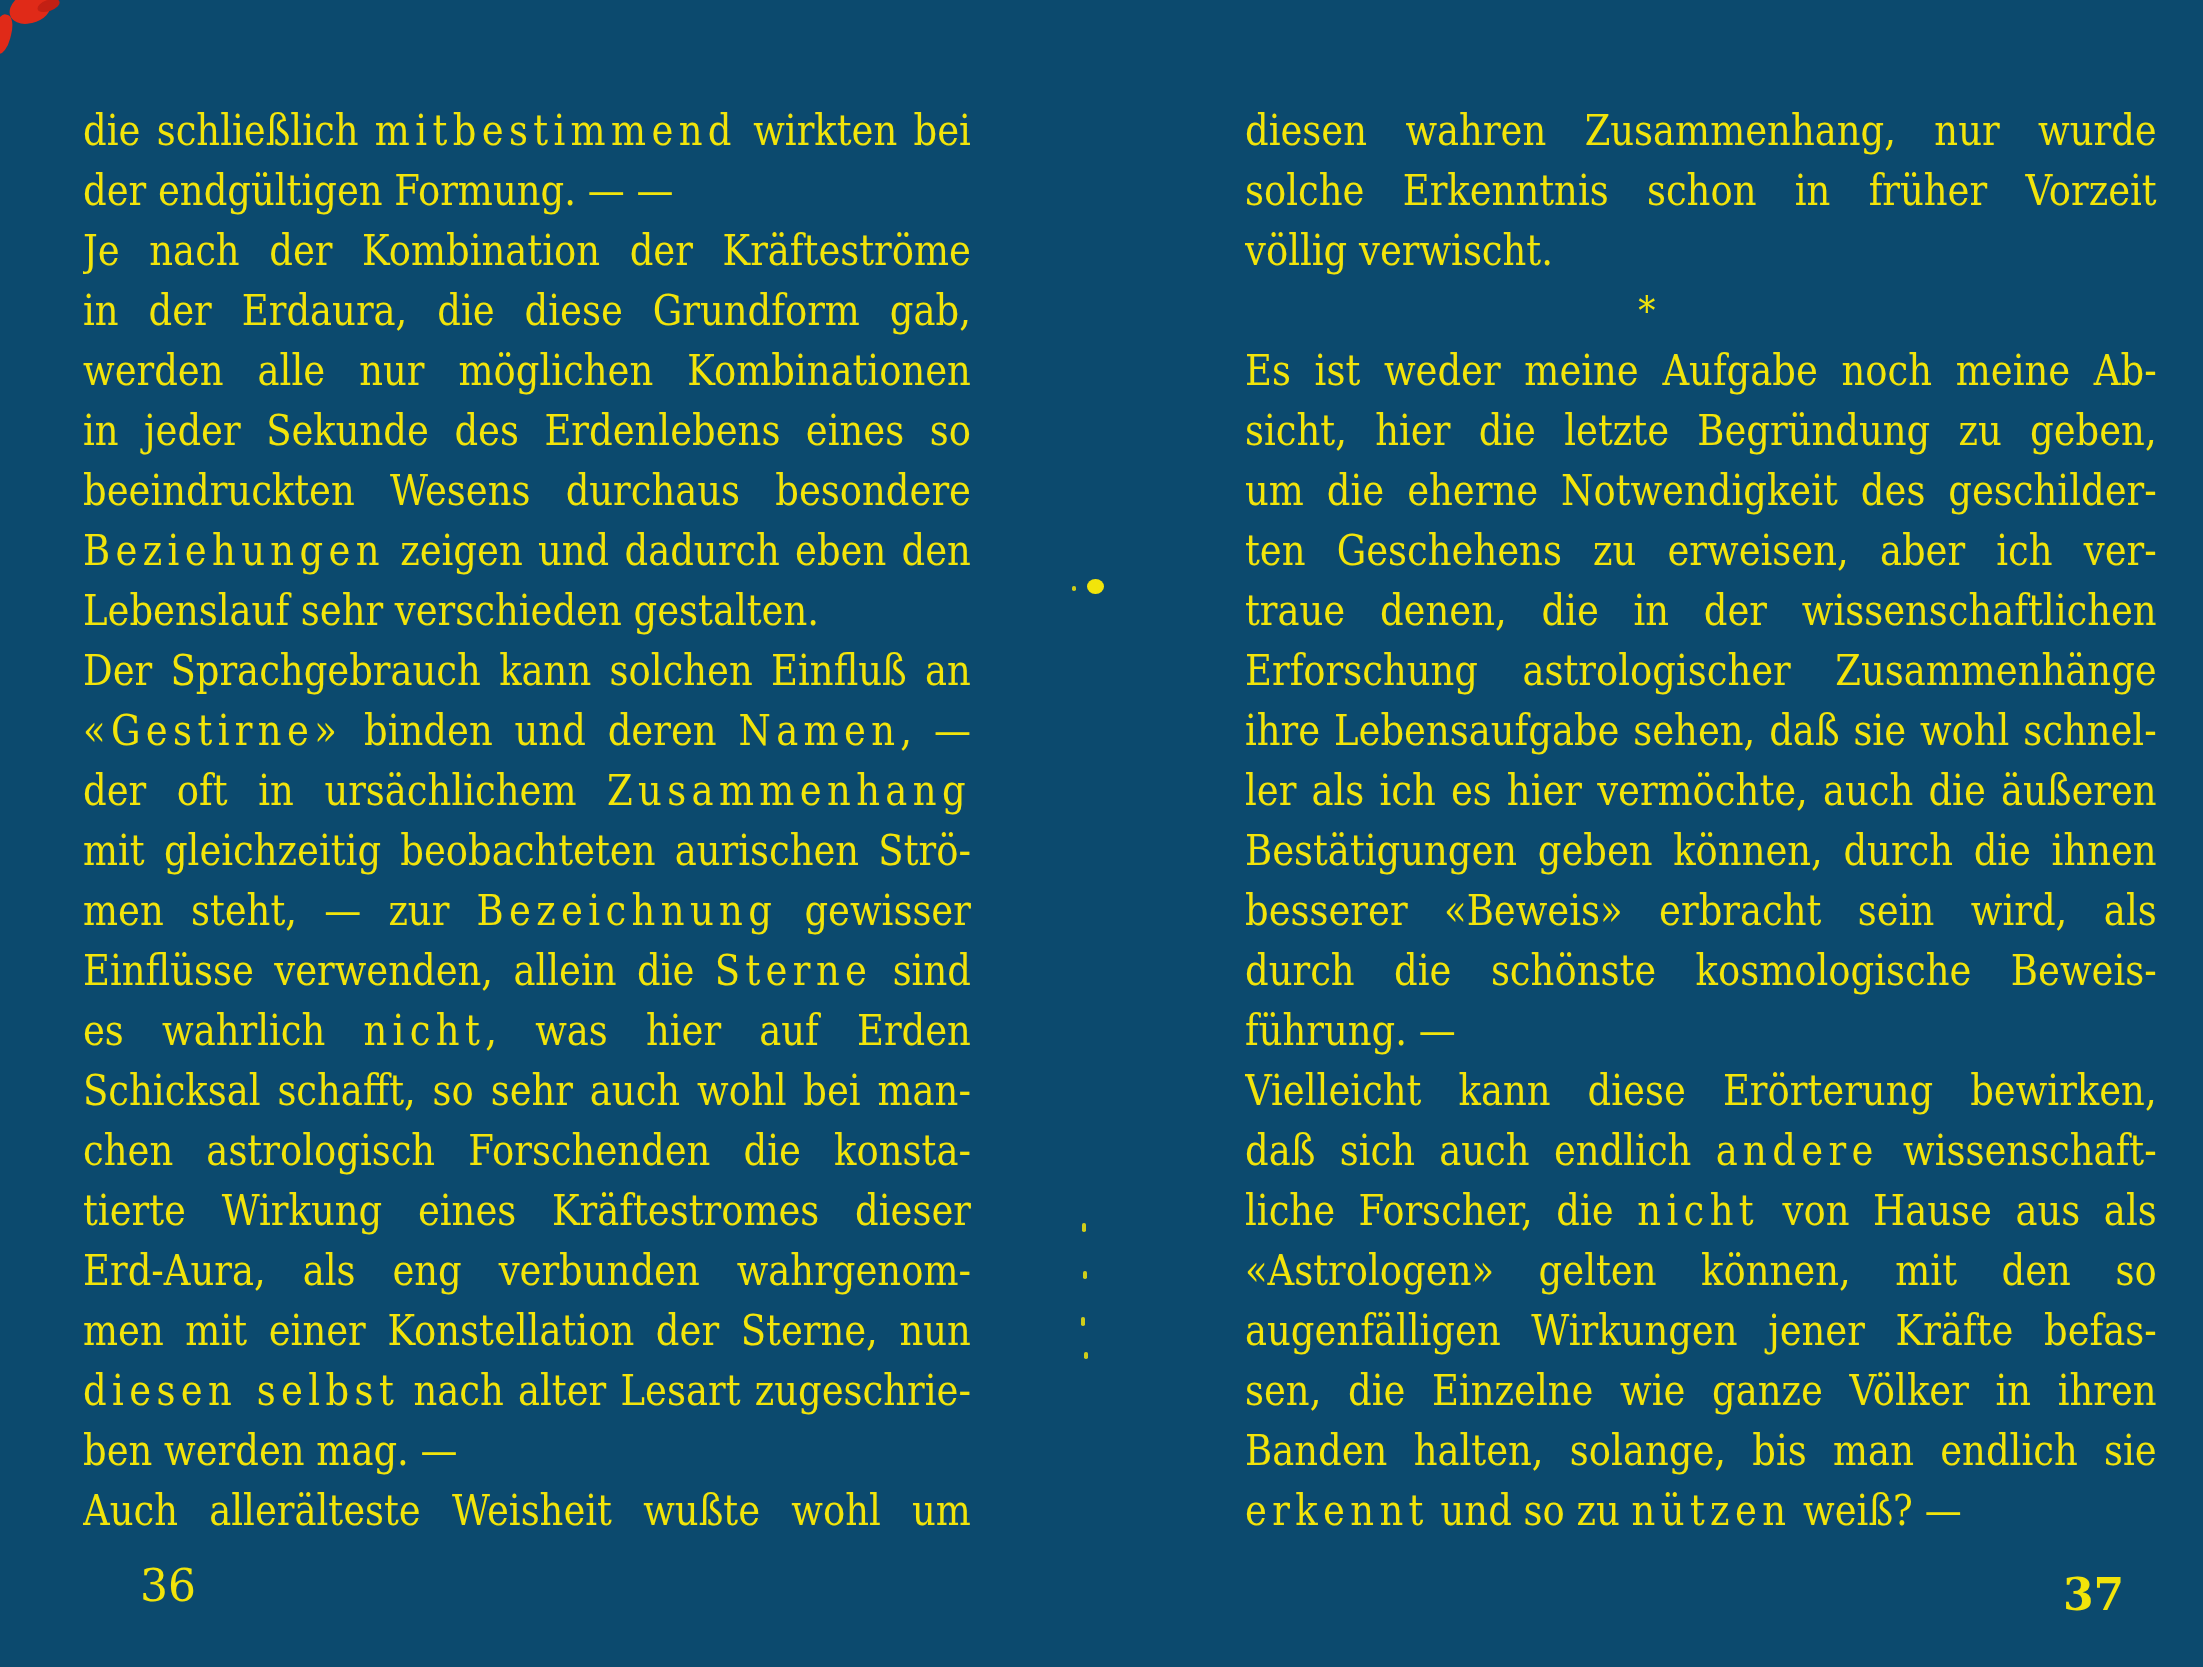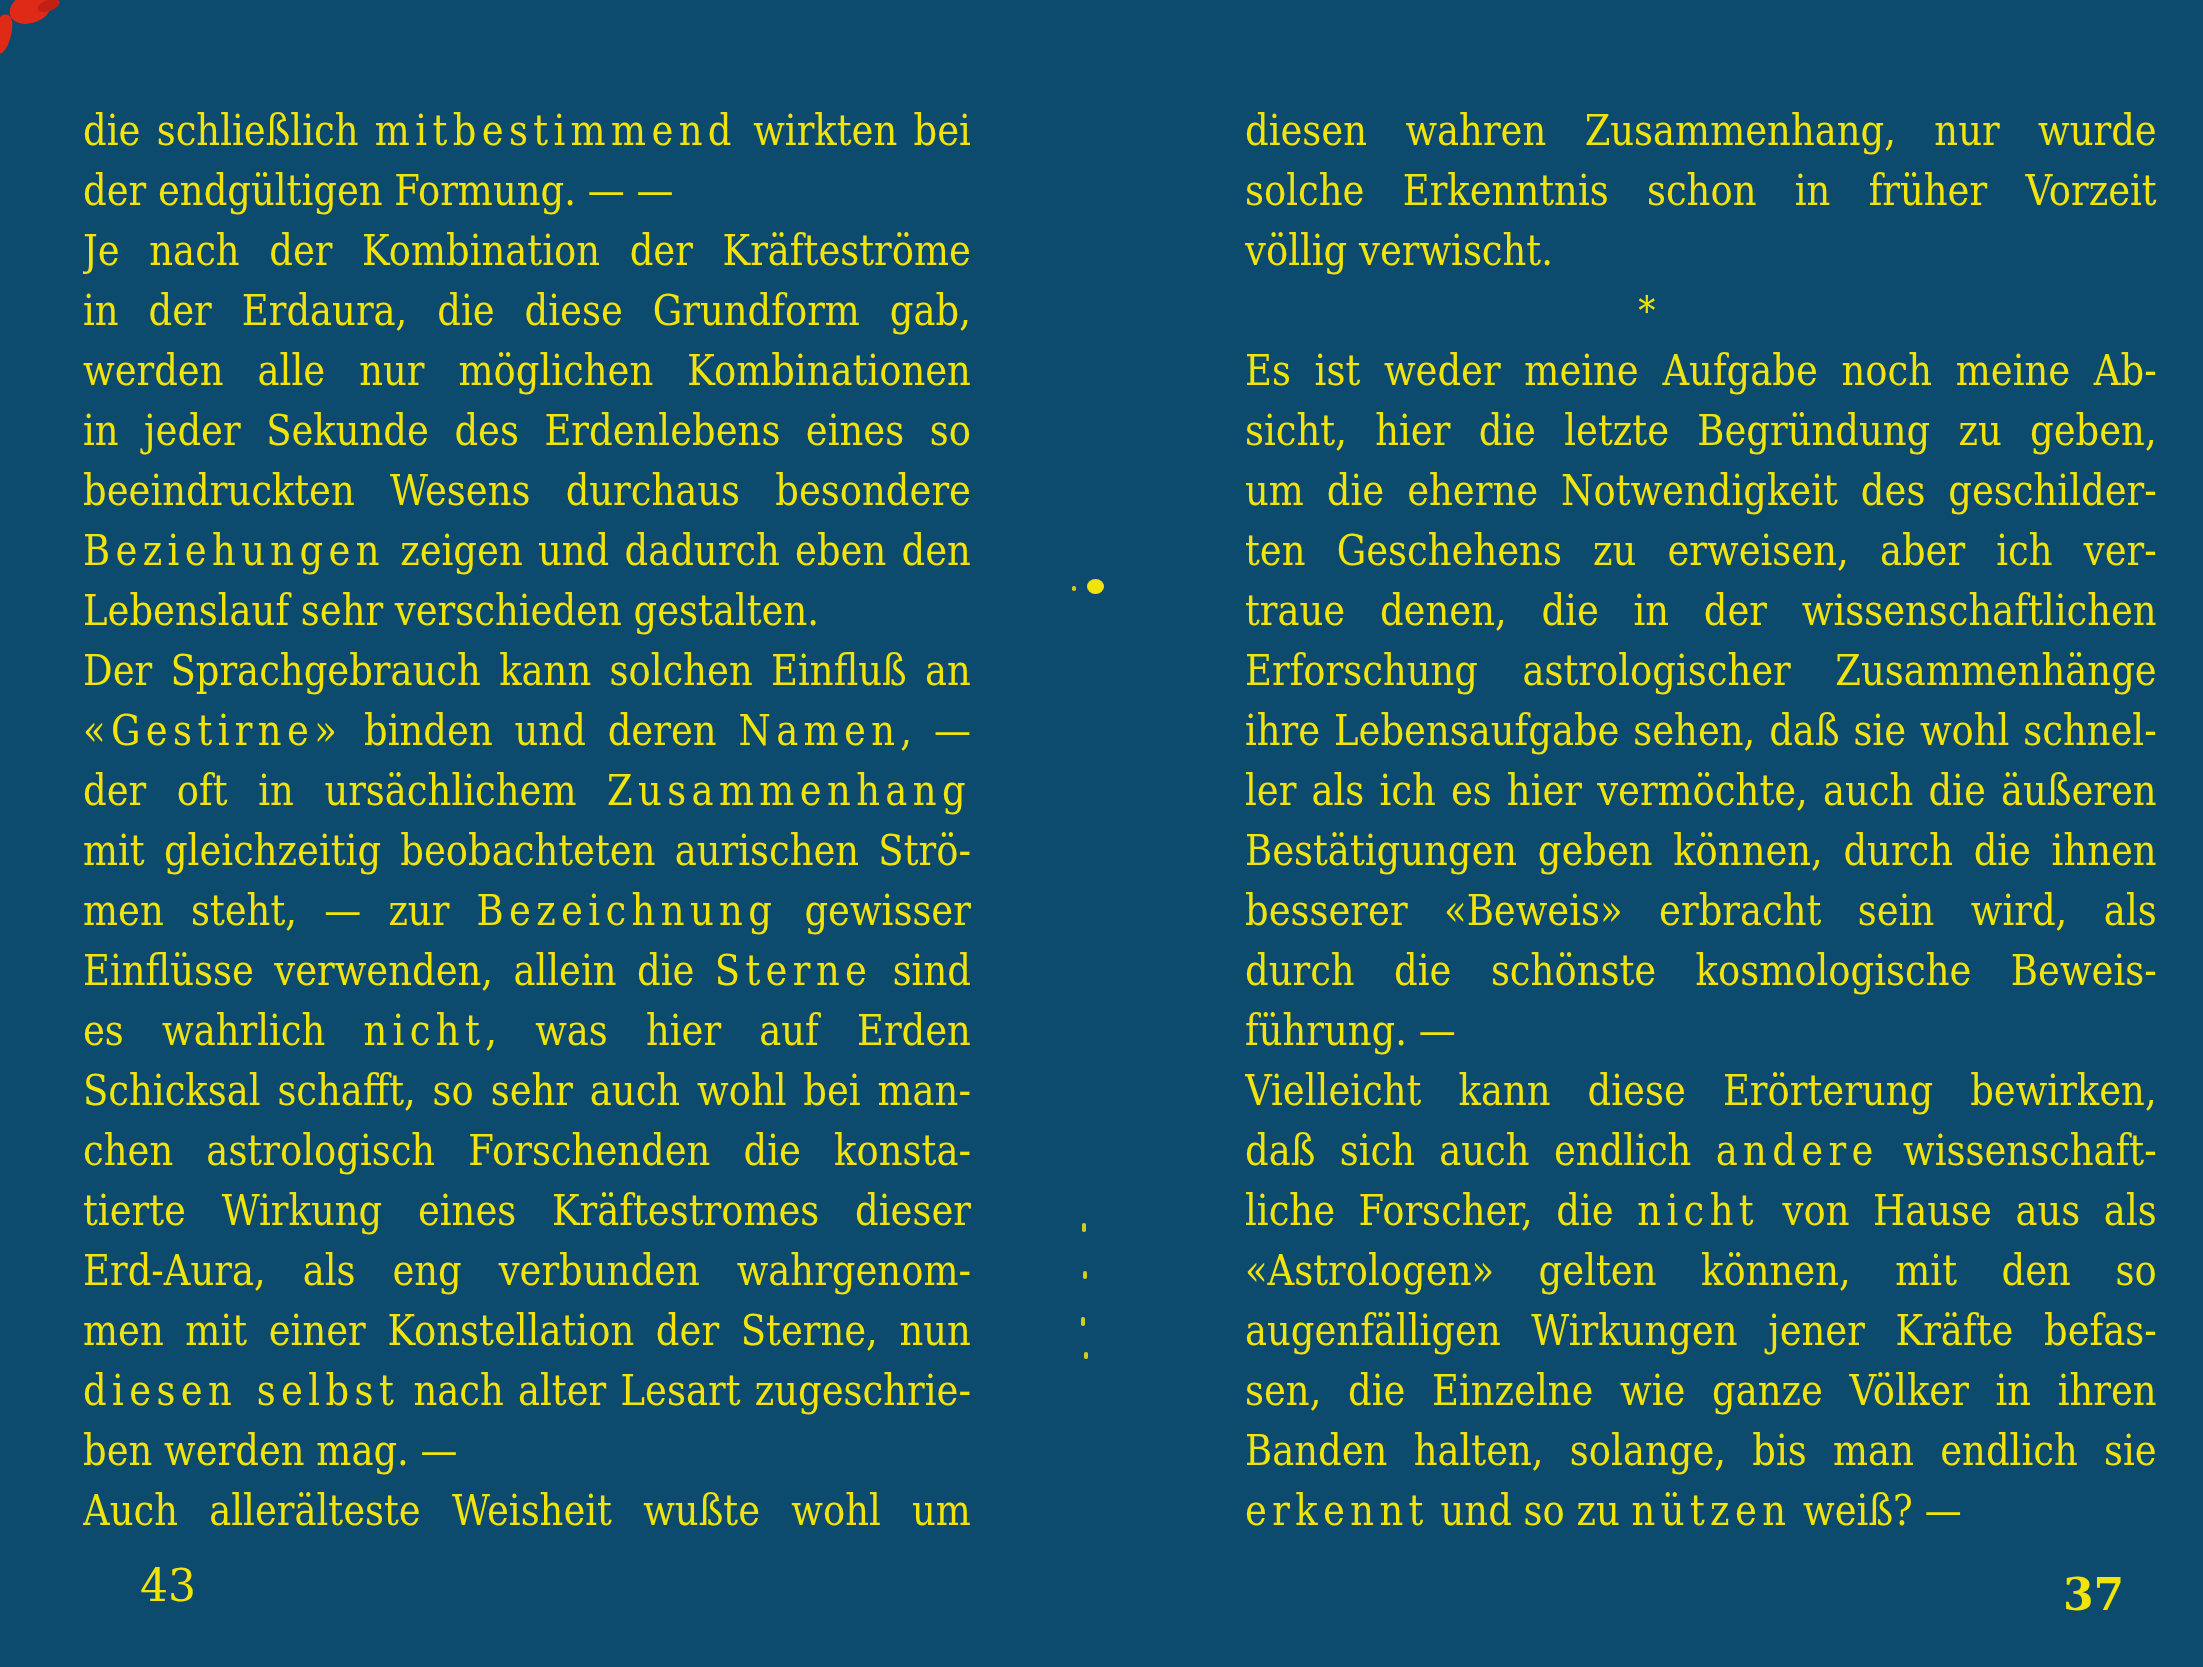--- a/index.html
+++ b/index.html
@@ -109,21 +109,21 @@
       <div class="line just"><span>Vielleicht kann diese Erörterung bewirken,</span></div>
       <div class="line just"><span>daß sich auch endlich </span><span class="sp">andere</span><span> wissenschaft-</span></div>
       <div class="line just"><span>liche Forscher, die </span><span class="sp">nicht</span><span> von Hause aus als</span></div>
       <div class="line just"><span>«Astrologen» gelten können, mit den so</span></div>
       <div class="line just"><span>augenfälligen Wirkungen jener Kräfte befas-</span></div>
       <div class="line just"><span>sen, die Einzelne wie ganze Völker in ihren</span></div>
       <div class="line just"><span>Banden halten, solange, bis man endlich sie</span></div>
       <div class="line"><span class="sp">erkennt</span><span> und so zu </span><span class="sp">nützen</span><span> weiß? —</span></div>
     </div>
 
-  <div id="left-num" class="page-num">43</div>
+  <div id="left-num" class="page-num">36</div>
   <div id="right-num" class="page-num">37</div>
 
   <div class="ink-blob"></div>
   <div class="ink-speck sk1"></div>
   <div class="ink-speck sk2"></div>
   <div class="ink-speck sk3"></div>
   <div class="ink-speck sk4"></div>
   <div class="ink-speck sk5"></div>
 </div>
 

